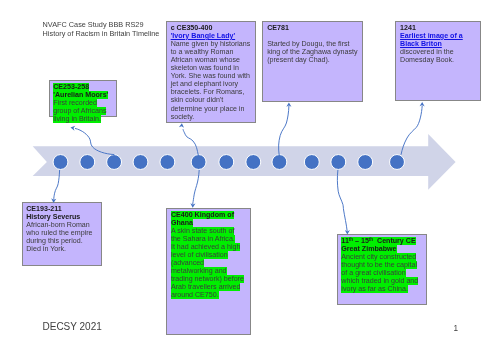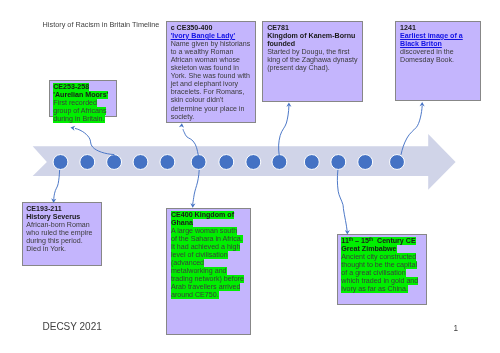--- a/index.html
+++ b/index.html
@@ -16,20 +16,21 @@
   .foot{position:absolute;font-size:10px;line-height:8px;color:#3f3f3f;}
   svg{position:absolute;left:0;top:0;z-index:5;pointer-events:none;}
   .box{z-index:2;}
 </style>
 </head>
 <body>
 
 <div id="page">
 
   <div class="hdr" style="left:42.6px;top:21.2px;width:200px;">
+    <div>NVAFC Case Study BBB RS29</div>
     <div>History of Racism in Britain Timeline</div>
   </div>
 
   <svg id="tl" width="500" height="353" viewBox="0 0 500 353">
     <polygon id="arrowband" points="32.7,146.3 428.2,146.3 428.2,134.0 455.6,161.9 428.2,189.7 428.2,176.0 32.7,176.0 46.9,161.9" fill="#d0d4e8"></polygon>
     <g id="nodes">
         <circle cx="60.5" cy="162" r="7.45" fill="#4472c4" stroke="#ffffff" stroke-width="1"></circle>
         <circle cx="87.3" cy="162" r="7.45" fill="#4472c4" stroke="#ffffff" stroke-width="1"></circle>
         <circle cx="114.1" cy="162" r="7.45" fill="#4472c4" stroke="#ffffff" stroke-width="1"></circle>
         <circle cx="140.5" cy="162" r="7.45" fill="#4472c4" stroke="#ffffff" stroke-width="1"></circle>
@@ -58,36 +59,36 @@
         <path d="M192.70,207.70 L190.38,203.17 L192.86,204.60 L195.48,203.44 Z" fill="#4472c4" stroke="none"></path>
         <path d="M337.9,169.9 C337.1,177.0 337.2,184.0 338.2,191.2 C338.9,196.0 341.6,200.0 342.9,204.5 C343.4,206.4 343.2,207.6 343.6,210.0 C344.4,215.5 346.6,225.0 347.2,231.5"></path>
         <path d="M347.35,234.50 L344.80,230.10 L347.35,231.40 L349.90,230.10 Z" fill="#4472c4" stroke="none"></path>
       </g>
   </svg>
 
   <div class="box" style="left:48.5px;top:80.1px;width:68.8px;height:37px;">
     <div class="t">
       <span class="hl"><b>CE253-258</b></span><br>
       <span class="hl"><b>'Aurelian Moors'</b></span><br>
-      <span class="hl">First recorded group of Africans during in Britain.</span>
+      <span class="hl">First recorded group of Africans living in Britain.</span>
     </div>
   </div>
 
   <div class="box" style="left:165.9px;top:21.4px;width:90.6px;height:101.3px;">
     <div class="t">
       <b>c CE350-400</b><br>
       <a class="lnk">'Ivory Bangle Lady'</a><br>
       <span>Name given by historians to a wealthy Roman African woman whose skeleton was found in York. She was found with jet and elephant ivory bracelets. For Romans, skin colour didn't determine your place in society.</span>
     </div>
   </div>
 
   <div class="box" style="left:262.4px;top:21.4px;width:101.1px;height:80.2px;">
     <div class="t">
       <b>CE781</b><br>
-      <b>Kingdom of Kanem-Bornu founded</b><br>
+      <br>
       <span>Started by Dougu, the first king of the Zaghawa dynasty (present day Chad).</span>
     </div>
   </div>
 
   <div class="box" style="left:395.3px;top:21.3px;width:85.9px;height:80.1px;">
     <div class="t">
       <b>1241</b><br>
       <a class="lnk">Earliest image of a Black Briton</a><br>
       <span>discovered in the Domesday Book.</span>
     </div>
@@ -97,21 +98,21 @@
     <div class="t">
       <b>CE193-211</b><br>
       <b>History Severus</b><br>
       <span>African-born Roman who ruled the empire during this period. Died in York.</span>
     </div>
   </div>
 
   <div class="box" style="left:166.2px;top:208px;width:85px;height:127px;">
     <div class="t" style="right:5.8px;">
       <span class="hl"><b>CE400 Kingdom of Ghana</b></span><br>
-      <span class="hl">A large woman south of the Sahara in Africa.</span><br>
+      <span class="hl">A skin state south of the Sahara in Africa.</span><br>
       <span class="hl">It had achieved a high level of civilisation (advanced metalworking and trading network) before Arab travellers arrived around CE750.</span>
     </div>
   </div>
 
   <div class="box" style="left:336.6px;top:234.4px;width:90.9px;height:70.3px;">
     <div class="t">
       <span class="hl"><b>11<sup>th</sup> – 15<sup>th</sup>&nbsp; Century CE</b></span><br>
       <span class="hl"><b>Great Zimbabwe</b></span><br>
       <span class="hl">Ancient city constructed thought to be the capital of a great civilisation which traded in gold and ivory as far as China.</span>
     </div>

